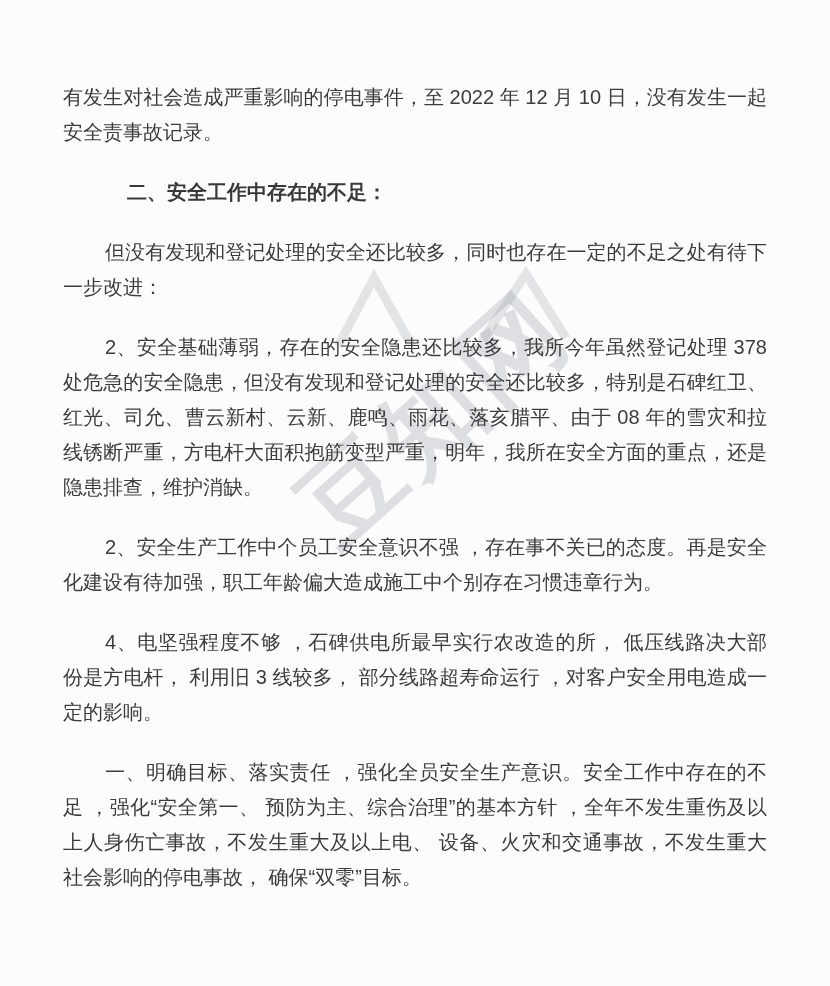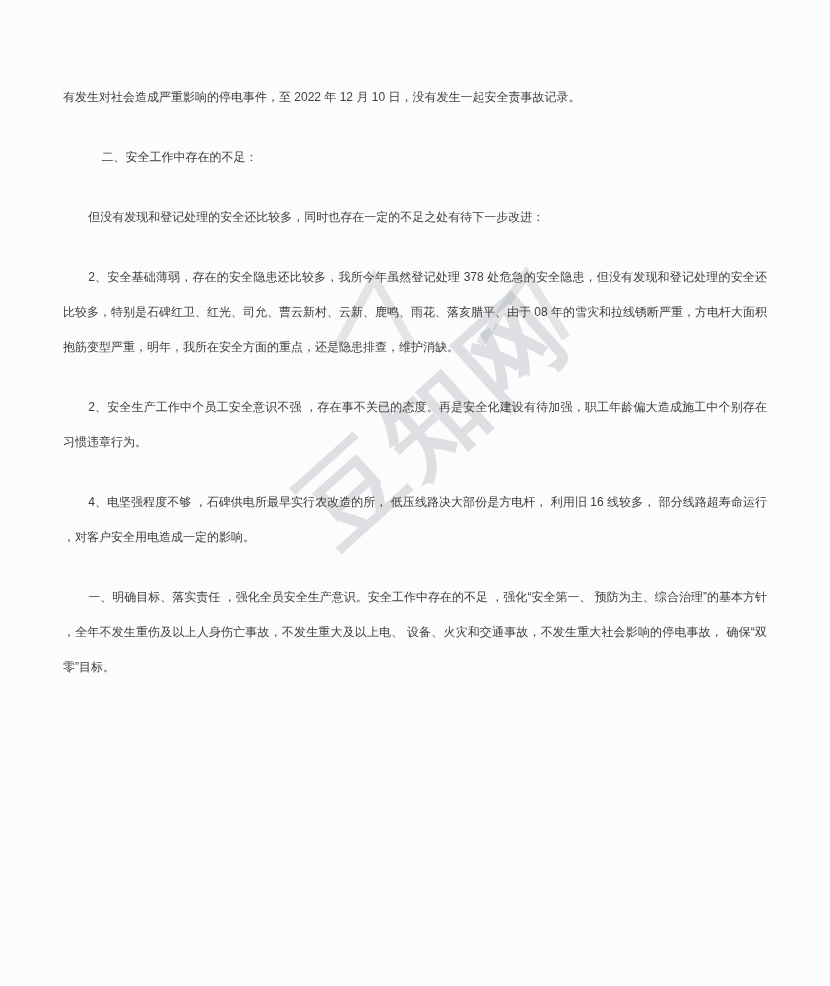--- a/index.html
+++ b/index.html
@@ -53,35 +53,35 @@
     position: absolute;
     left: 330px;
     top: 266px;
     opacity: 0.30;
   }
   
   .doc-content {
     position: relative;
     z-index: 2;
     color: #3c3c3c;
-    font-size: 12px;
+    font-size: 20px;
     line-height: 35px;
     text-align: justify;
   }
   .doc-content .block {
     margin: 0 0 25px 0;
   }
   .doc-content .paragraph {
     text-indent: 2.1em;
   }
   .doc-content .paragraph.no-indent {
     text-indent: 0;
   }
   .doc-content .heading {
-    font-weight: normal;
+    font-weight: bold;
     text-indent: 3.2em;
     color: #383838;
   }
 </style>
 </head>
 <body>
 
 <div class="doc-page">
 
   <div class="watermark-layer">
@@ -93,17 +93,17 @@
       <span class="watermark-text">豆知网</span>
     </div>
   </div>
 
   <div class="doc-content">
       <p class="block paragraph no-indent">有发生对社会造成严重影响的停电事件，至 2022 年 12 月 10 日，没有发生一起安全责事故记录。</p>
       <p class="block heading">二、安全工作中存在的不足：</p>
       <p class="block paragraph">但没有发现和登记处理的安全还比较多，同时也存在一定的不足之处有待下一步改进：</p>
       <p class="block paragraph">2、安全基础薄弱，存在的安全隐患还比较多，我所今年虽然登记处理  378 处危急的安全隐患，但没有发现和登记处理的安全还比较多，特别是石碑红卫、红光、司允、曹云新村、云新、鹿鸣、雨花、落亥腊平、由于 08 年的雪灾和拉线锈断严重，方电杆大面积抱筋变型严重，明年，我所在安全方面的重点，还是隐患排查，维护消缺。</p>
       <p class="block paragraph">2、安全生产工作中个员工安全意识不强 ，存在事不关已的态度。再是安全化建设有待加强，职工年龄偏大造成施工中个别存在习惯违章行为。</p>
-      <p class="block paragraph">4、电坚强程度不够 ，石碑供电所最早实行农改造的所， 低压线路决大部份是方电杆， 利用旧 16 线较多， 部分线路超寿命运行 ，对客户安全用电造成一定的影响。</p>
+      <p class="block paragraph">4、电坚强程度不够 ，石碑供电所最早实行农改造的所， 低压线路决大部份是方电杆， 利用旧 3 线较多， 部分线路超寿命运行 ，对客户安全用电造成一定的影响。</p>
       <p class="block paragraph">一、明确目标、落实责任 ，强化全员安全生产意识。安全工作中存在的不足 ，强化“安全第一、 预防为主、综合治理”的基本方针 ，全年不发生重伤及以上人身伤亡事故，不发生重大及以上电、 设备、火灾和交通事故，不发生重大社会影响的停电事故， 确保“双零”目标。</p>
     </div>
 
 </div>
 
 </body></html>

